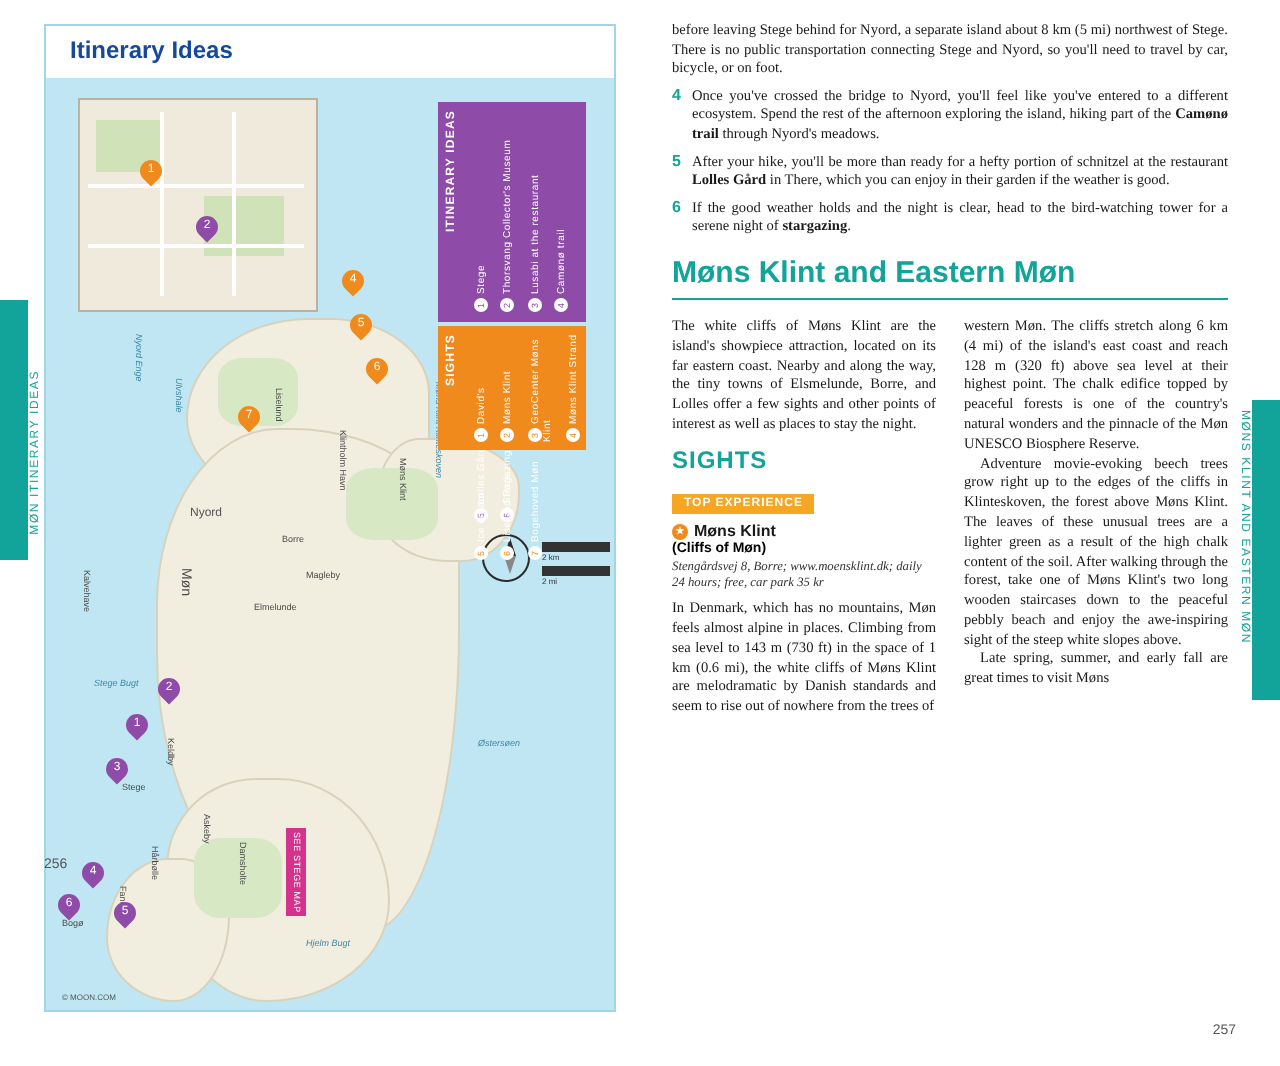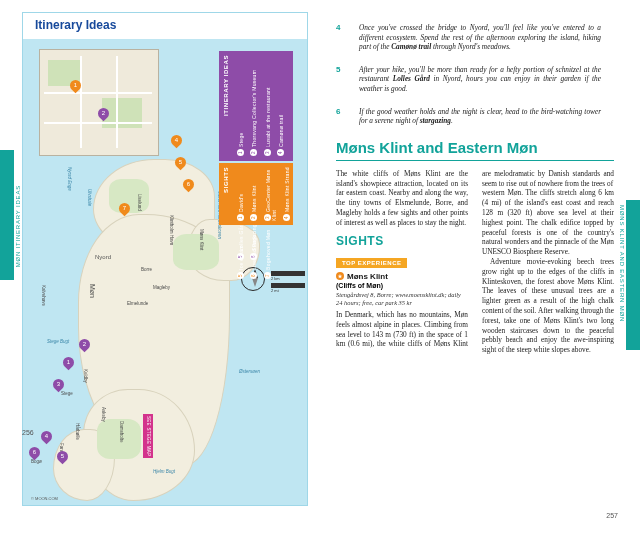--- a/index.html
+++ b/index.html
@@ -189,21 +189,21 @@
   }
   .para{
     font-size:7.3px;line-height:9.6px;color:#1a1a1a;text-align:justify;
     margin:0 0 4px 0;
   }
   .numpara{position:relative;padding-left:10px;margin:0 0 4px 0;}
   .numpara .num{
     position:absolute;left:0;top:0;color:#12a39a;font-weight:bold;font-size:8px;
     font-family:"Liberation Sans",sans-serif;
   }
-  .numpara p{margin:13px;font-size:7.3px;line-height:9.6px;text-align:justify;color:#1a1a1a;font-style:italic;}
+  .numpara p{margin:0;font-size:7.3px;line-height:9.6px;text-align:justify;color:#1a1a1a;}
   b.bold{font-weight:bold;}
   .section-title{
     color:#12a39a;font-family:"Liberation Sans",sans-serif;
     font-size:15px;font-weight:bold;margin:10px 0 4px 0;
   }
   .rule{height:1px;background:#12a39a;margin:2px 0 8px 0;}
   .cols{column-count:2;column-gap:14px;}
   .col-para{
     font-size:7.3px;line-height:9.8px;color:#1a1a1a;text-align:justify;margin:0;
   }
@@ -379,50 +379,52 @@
 
     <div class="folio-left">256</div>
   </div>
 
   <div class="right-page">
     <div class="right-tab"></div>
     <div class="right-tab-text">MØNS KLINT AND EASTERN MØN</div>
 
     <div class="rcontent">
 
+      <p class="para">before leaving Stege behind for Nyord, a separate island about 8 km (5 mi) northwest of Stege. There is no public transportation connecting Stege and Nyord, so you'll need to travel by car, bicycle, or on foot.</p>
 
       <div class="numpara">
         <span class="num">4</span>
         <p><span>Once you've crossed the bridge to Nyord, you'll feel like you've entered to a different ecosystem. Spend the rest of the afternoon exploring the island, hiking part of the </span><b class="bold">Camønø trail</b><span> through Nyord's meadows.</span></p>
       </div>
 
       <div class="numpara">
         <span class="num">5</span>
-        <p><span>After your hike, you'll be more than ready for a hefty portion of schnitzel at the restaurant </span><b class="bold">Lolles Gård</b><span> in Nyord, hours you can enjoy in their garden if the weather is good.</span></p>
+        <p><span>After your hike, you'll be more than ready for a hefty portion of schnitzel at the restaurant </span><b class="bold">Lolles Gård</b><span> in There, which you can enjoy in their garden if the weather is good.</span></p>
       </div>
 
       <div class="numpara">
         <span class="num">6</span>
         <p><span>If the good weather holds and the night is clear, head to the bird-watching tower for a serene night of </span><b class="bold">stargazing</b><span>.</span></p>
       </div>
 
       <h1 class="section-title">Møns Klint and Eastern Møn</h1>
       <div class="rule"></div>
 
       <div class="cols">
-        <p class="col-para">The white cliffs of Møns Klint are the island's showpiece attraction, located on its far eastern coast. Nearby and along the way, the tiny towns of Elsmelunde, Borre, and Magleby holds a few sights and other points of interest as well as places to stay the night.</p>
+        <p class="col-para">The white cliffs of Møns Klint are the island's showpiece attraction, located on its far eastern coast. Nearby and along the way, the tiny towns of Elsmelunde, Borre, and Lolles offer a few sights and other points of interest as well as places to stay the night.</p>
 
         <h2 class="sights">SIGHTS</h2>
         <div class="top-exp">TOP EXPERIENCE</div>
 
         <p class="poi"><span class="marker">★</span><span>Møns Klint</span></p>
         <p class="poi-sub">(Cliffs of Møn)</p>
         <p class="poi-info">Stengårdsvej 8, Borre; www.moensklint.dk; daily 24 hours; free, car park 35 kr</p>
         <p class="col-para">In Denmark, which has no mountains, Møn feels almost alpine in places. Climbing from sea level to 143 m (730 ft) in the space of 1 km (0.6 mi), the white cliffs of Møns Klint are melodramatic by Danish standards and seem to rise out of nowhere from the trees of</p>
 
         <p class="col-para" style="text-indent:0;">western Møn. The cliffs stretch along 6 km (4 mi) of the island's east coast and reach 128 m (320 ft) above sea level at their highest point. The chalk edifice topped by peaceful forests is one of the country's natural wonders and the pinnacle of the Møn UNESCO Biosphere Reserve.</p>
         <p class="col-para">Adventure movie-evoking beech trees grow right up to the edges of the cliffs in Klinteskoven, the forest above Møns Klint. The leaves of these unusual trees are a lighter green as a result of the high chalk content of the soil. After walking through the forest, take one of Møns Klint's two long wooden staircases down to the peaceful pebbly beach and enjoy the awe-inspiring sight of the steep white slopes above.</p>
+        <p class="col-para">Late spring, summer, and early fall are great times to visit Møns</p>
       </div>
     </div>
 
     <div class="folio-right">257</div>
   </div>
 </div>
 
 </body></html>

